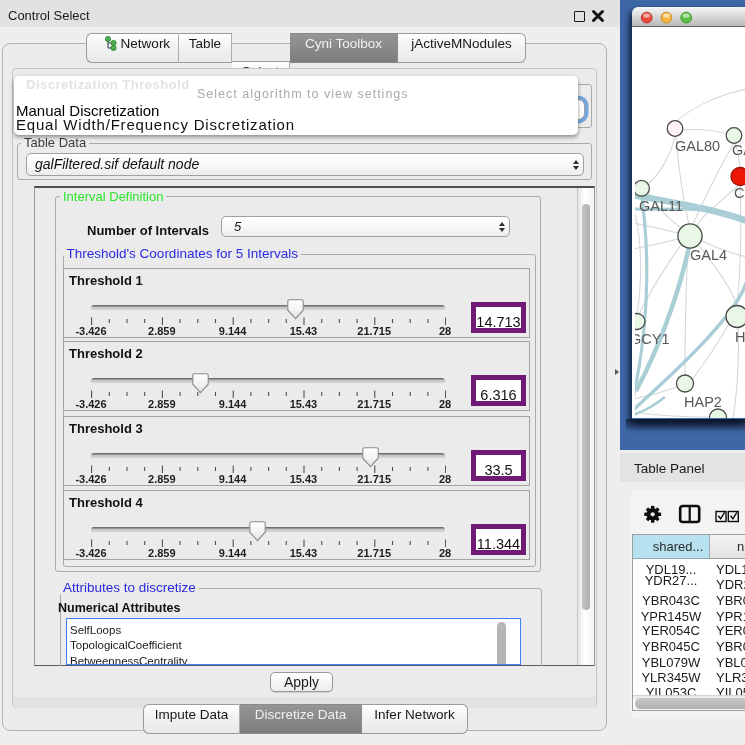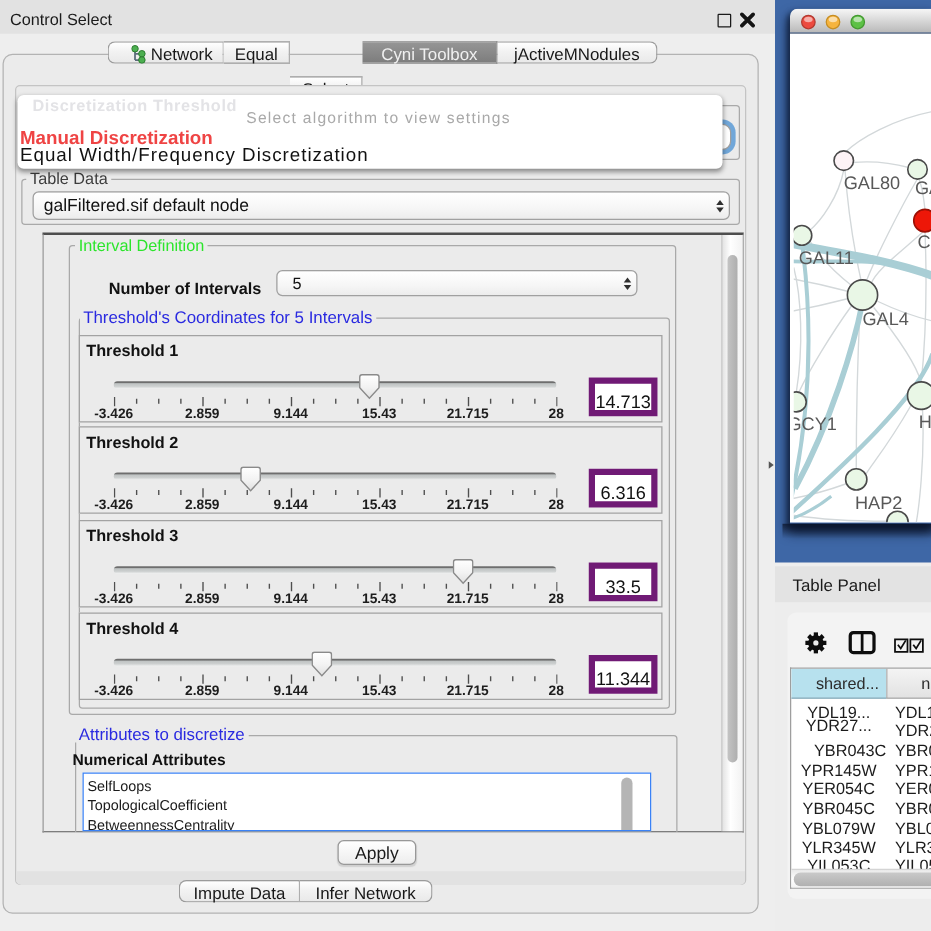--- a/index.html
+++ b/index.html
@@ -2,35 +2,35 @@
 <html><head>
 <meta charset="utf-8">
 <style>
 * { margin:0; padding:0; box-sizing:border-box; }
 html,body { width:745px; height:745px; overflow:hidden; }
 body { position:relative; background:#eeeeee; font-family:"Liberation Sans", sans-serif; }
 .abs { position:absolute; }
 .gbox { position:absolute; border:1px solid #a9a9a9; border-radius:3px; }
 .gtitle { position:absolute; background:#ebebeb; padding:0 3px; font-size:12.5px; line-height:13px; }
 .seg { position:absolute; display:flex; height:21px; }
-.seg .t { height:18px; line-height:20px; font-size:13.5px; color:#181818; text-align:center;
+.seg .t { height:30px; line-height:20px; font-size:13.5px; color:#181818; text-align:center;
   background:linear-gradient(#ffffff, #f2f2f2 45%, #e9e9e9); border-top:1px solid #9b9b9b; border-bottom:1px solid #9b9b9b; border-right:1px solid #aeaeae; }
 .seg .t.first { border-left:1px solid #9b9b9b; border-radius:6px 0 0 6px; }
 .seg .t.last { border-right:1px solid #9b9b9b; border-radius:0 6px 6px 0; }
 .seg .t.sel { background:linear-gradient(#959595,#7d7d7d); color:#f0f0f0; border-color:#8a8a8a; }
 .thr { position:absolute; left:63px; width:467px; height:70px; border:1px solid #a2a2a2; background:#ebebeb; }
 .thr .tl { position:absolute; left:5px; top:4px; font-size:13px; font-weight:bold; color:#111; }
 .track { position:absolute; left:27px; top:36px; width:354px; height:6px; border-radius:3px;
   background:linear-gradient(#6e6e6e, #6e6e6e 18%, #bfc3c3 32%, #cdd0d0 68%, #f0f1f1); }
 .thumb { position:absolute; top:30.5px; margin-left:3px; width:17px; height:21px; }
 .vbox { position:absolute; left:407px; top:33px; width:55px; height:31px; background:#fff; border:5px solid #701a75; font-size:14.5px; color:#111; text-align:center; line-height:30px; }
 .ticks { position:absolute; left:27px; top:48px; width:355px; height:8px; }
 .labels { position:absolute; left:3px; top:56px; width:464px; height:12px; font-size:11px; font-weight:bold; color:#1d1d1d; }
 .labels span { position:absolute; transform:translateX(-50%); }
-.combo { position:absolute; background:linear-gradient(#ffffff,#f6f6f6 60%,#ececec); border:1px solid #a0a0a0; border-radius:5px; font-size:13px; color:#111; }
+.combo { position:absolute; background:linear-gradient(#ffffff,#f6f6f6 60%,#ececec); border:1px solid #a0a0a0; border-radius:5px; font-size:13px; color:#111;font-style:italic; }
 .combo .arr { position:absolute; right:4px; top:0; height:100%; display:flex; flex-direction:column; justify-content:center; gap:2px; }
 .combo .arr i { display:block; width:0; height:0; border-left:3.5px solid transparent; border-right:3.5px solid transparent; }
 .combo .arr .up { border-bottom:4.5px solid #2f2f2f; }
 .combo .arr .dn { border-top:4.5px solid #2f2f2f; }
 </style>
 </head>
 <body>
 
 <div class="abs" style="left:0; top:0; width:620px; height:27px; background:#e2e2e2;"></div>
 <div class="abs" style="left:8px; top:8px; font-size:13px; color:#1b1b1b;">Control Select</div>
@@ -43,21 +43,21 @@
 
 <div class="seg" style="left:86px; top:33px;">
   <div class="t first" style="width:93px; padding-left:10px;"><svg width="12" height="15" viewBox="0 0 12 15" style="vertical-align:-3px">
         <line x1="3" y1="3" x2="3" y2="12" stroke="#5a6b7a" stroke-width="1.4"></line>
         <line x1="3" y1="7" x2="8" y2="7" stroke="#5a6b7a" stroke-width="1.4"></line>
         <line x1="3" y1="12" x2="8" y2="12" stroke="#5a6b7a" stroke-width="1.4"></line>
         <circle cx="3" cy="3" r="2.6" fill="#4caf50" stroke="#2c7d30" stroke-width="0.8"></circle>
         <circle cx="8.5" cy="7" r="2.6" fill="#4caf50" stroke="#2c7d30" stroke-width="0.8"></circle>
         <circle cx="8.5" cy="12" r="2.6" fill="#4caf50" stroke="#2c7d30" stroke-width="0.8"></circle>
       </svg> Network</div>
-  <div class="t" style="width:53px;">Equal</div>
+  <div class="t" style="width:53px;">Table</div>
   <div class="t" style="width:58px;margin-top:28px;">Select</div>
   <div class="t sel" style="width:108px;">Cyni Toolbox</div>
   <div class="t last" style="width:128px;">jActiveMNodules</div>
 </div>
 
 <div class="abs" style="left:12px; top:68px; width:585px; height:640px; background:#ebebeb; border:1px solid #c4c4c4; border-radius:4px;"></div>
 <div class="abs" style="left:13px; top:697px; width:583px; height:10.5px; background:#e2e2e2; border-radius:0 0 4px 4px;"></div>
 
 <div class="gbox" style="left:17px; top:84px; width:575px; height:44px;"></div>
 
@@ -287,20 +287,21 @@
   <div style="padding:4px 0 0 3px; font-size:11.5px; color:#1a1a1a; line-height:15.4px;">SelfLoops<br>TopologicalCoefficient<br>BetweennessCentrality</div>
   <div style="position:absolute; right:14px; top:3px; width:9px; height:60px; background:#b5b5b5; border-radius:4.5px;"></div>
 </div>
 
 <div class="abs" style="left:35px; top:666px; width:559px; height:6px; background:#ebebeb;"></div>
 
 <div class="abs" style="left:270px; top:672px; width:63px; height:20px; background:linear-gradient(#ffffff,#ededed); border:1px solid #989898; border-radius:5px; text-align:center; font-size:14px; color:#1c1c1c; line-height:18px; box-shadow:0 1px 1px rgba(0,0,0,0.12);">Apply</div>
 
 <div class="seg" style="left:143px; top:704px;">
   <div class="t first" style="width:97px;">Impute Data</div>
+  <div class="t sel" style="width:122px;">Discretize Data</div>
   <div class="t last" style="width:106px;">Infer Network</div>
 </div>
 
 <div class="abs" style="left:615px; top:369px; width:0; height:0; border-top:3.5px solid transparent; border-bottom:3.5px solid transparent; border-left:4.5px solid #555;"></div>
 
 <div class="abs" style="left:620px; top:0; width:125px; height:450px; background:#3e67a6;"></div>
 
 <div class="abs" style="left:626px; top:419px; width:119px; height:12px; background:linear-gradient(rgba(16,26,48,0.78), rgba(62,103,166,0));"></div>
 
 <div class="abs" style="left:632px; top:7px; width:113px; height:412px; box-shadow:-2px 3px 4px rgba(10,22,48,0.55), 0 6px 9px 1px rgba(8,16,36,0.75); border-radius:6px 0 0 0;">
@@ -408,21 +409,21 @@
 <div class="abs" style="left:632px; top:534px; width:113px; height:177px; background:#ffffff; border:1px solid #9e9e9e; border-right:none; overflow:hidden; font-size:13px;">
 
   <div style="position:absolute; left:0; top:0; width:76px; height:24px; background:#b7e1ee; border-bottom:1px solid #89a9b8; text-align:center; line-height:24px; color:#2c2c2c; text-indent:14px;">shared...</div>
   <div style="position:absolute; left:76px; top:0; width:37px; height:24px; background:linear-gradient(#f4f4f4,#e2e2e2); border-bottom:1px solid #9e9e9e; border-left:1px solid #aaaaaa; line-height:24px; color:#2c2c2c; padding-left:27px;">n</div>
 
   <div id="rows" style="position:absolute; left:0; top:27px; width:113px;">
       <span style="position:absolute; left:0; top:0px; width:76px; text-align:center; line-height:15.35px; color:#1b1b1b; white-space:nowrap;">YDL19...</span>
       <span style="position:absolute; left:83px; top:0px; line-height:15.35px; color:#1b1b1b; white-space:nowrap;">YDL19</span>
       <span style="position:absolute; left:0; top:11px; width:76px; text-align:center; line-height:15.35px; color:#1b1b1b; white-space:nowrap;">YDR27...</span>
       <span style="position:absolute; left:83px; top:15.35px; line-height:15.35px; color:#1b1b1b; white-space:nowrap;">YDR27</span>
-      <span style="position:absolute; left:0; top:30.7px; width:76px; text-align:right; line-height:15.35px; color:#1b1b1b; white-space:nowrap;">YBR043C</span>
+      <span style="position:absolute; left:0; top:30.7px; width:76px; text-align:center; line-height:15.35px; color:#1b1b1b; white-space:nowrap;">YBR043C</span>
       <span style="position:absolute; left:83px; top:30.7px; line-height:15.35px; color:#1b1b1b; white-space:nowrap;">YBR04</span>
       <span style="position:absolute; left:0; top:46.900000000000006px; width:76px; text-align:center; line-height:15.3px; color:#1b1b1b; white-space:nowrap;">YPR145W</span>
       <span style="position:absolute; left:83px; top:46.900000000000006px; line-height:15.3px; color:#1b1b1b; white-space:nowrap;">YPR14</span>
       <span style="position:absolute; left:0; top:61.4px; width:76px; text-align:center; line-height:15.35px; color:#1b1b1b; white-space:nowrap;">YER054C</span>
       <span style="position:absolute; left:83px; top:61.4px; line-height:15.35px; color:#1b1b1b; white-space:nowrap;">YER05</span>
       <span style="position:absolute; left:0; top:76.75px; width:76px; text-align:center; line-height:15.35px; color:#1b1b1b; white-space:nowrap;">YBR045C</span>
       <span style="position:absolute; left:83px; top:76.75px; line-height:15.35px; color:#1b1b1b; white-space:nowrap;">YBR04</span>
       <span style="position:absolute; left:0; top:92.80000000000001px; width:76px; text-align:center; line-height:15.3px; color:#1b1b1b; white-space:nowrap;">YBL079W</span>
       <span style="position:absolute; left:83px; top:92.80000000000001px; line-height:15.3px; color:#1b1b1b; white-space:nowrap;">YBL07</span>
       <span style="position:absolute; left:0; top:108.10000000000001px; width:76px; text-align:center; line-height:15.3px; color:#1b1b1b; white-space:nowrap;">YLR345W</span>
@@ -431,15 +432,15 @@
       <span style="position:absolute; left:83px; top:122.8px; line-height:15.35px; color:#1b1b1b; white-space:nowrap;">YIL05</span>
     </div>
 
   <div style="position:absolute; left:0; top:160px; width:113px; height:17px; background:linear-gradient(#e8e8e8,#ffffff 45%,#f0f0f0); border-top:1px solid #d4d4d4;"></div>
   <div style="position:absolute; left:2px; top:163px; width:118px; height:11px; background:linear-gradient(#c9c9c9,#b0b0b0); border-radius:5.5px 0 0 5.5px;"></div>
 </div>
 
 <div class="abs" style="left:14px; top:76px; width:564px; height:59px; background:#ffffff; border-radius:5px; box-shadow:0 2px 4px rgba(0,0,0,0.42); z-index:50;">
   <div style="position:absolute; left:12px; top:1px; font-size:13px; font-weight:bold; letter-spacing:0.5px; color:#e3e3e6;">Discretization Threshold</div>
   <div style="position:absolute; left:183px; top:11px; font-size:12.5px; letter-spacing:1px; color:#a9a9a9;">Select algorithm to view settings</div>
-  <div style="position:absolute; left:2px; top:26px; font-size:15px; font-weight:bold; color:#ef4444;">Manual Discretization</div>
+  <div style="position:absolute; left:2px; top:26px; font-size:15px; font-weight:normal; color:#000000;">Manual Discretization</div>
   <div style="position:absolute; left:2px; top:40px; font-size:15px; letter-spacing:0.8px; color:#111;">Equal Width/Frequency Discretization</div>
 </div>
 
 </body></html>

